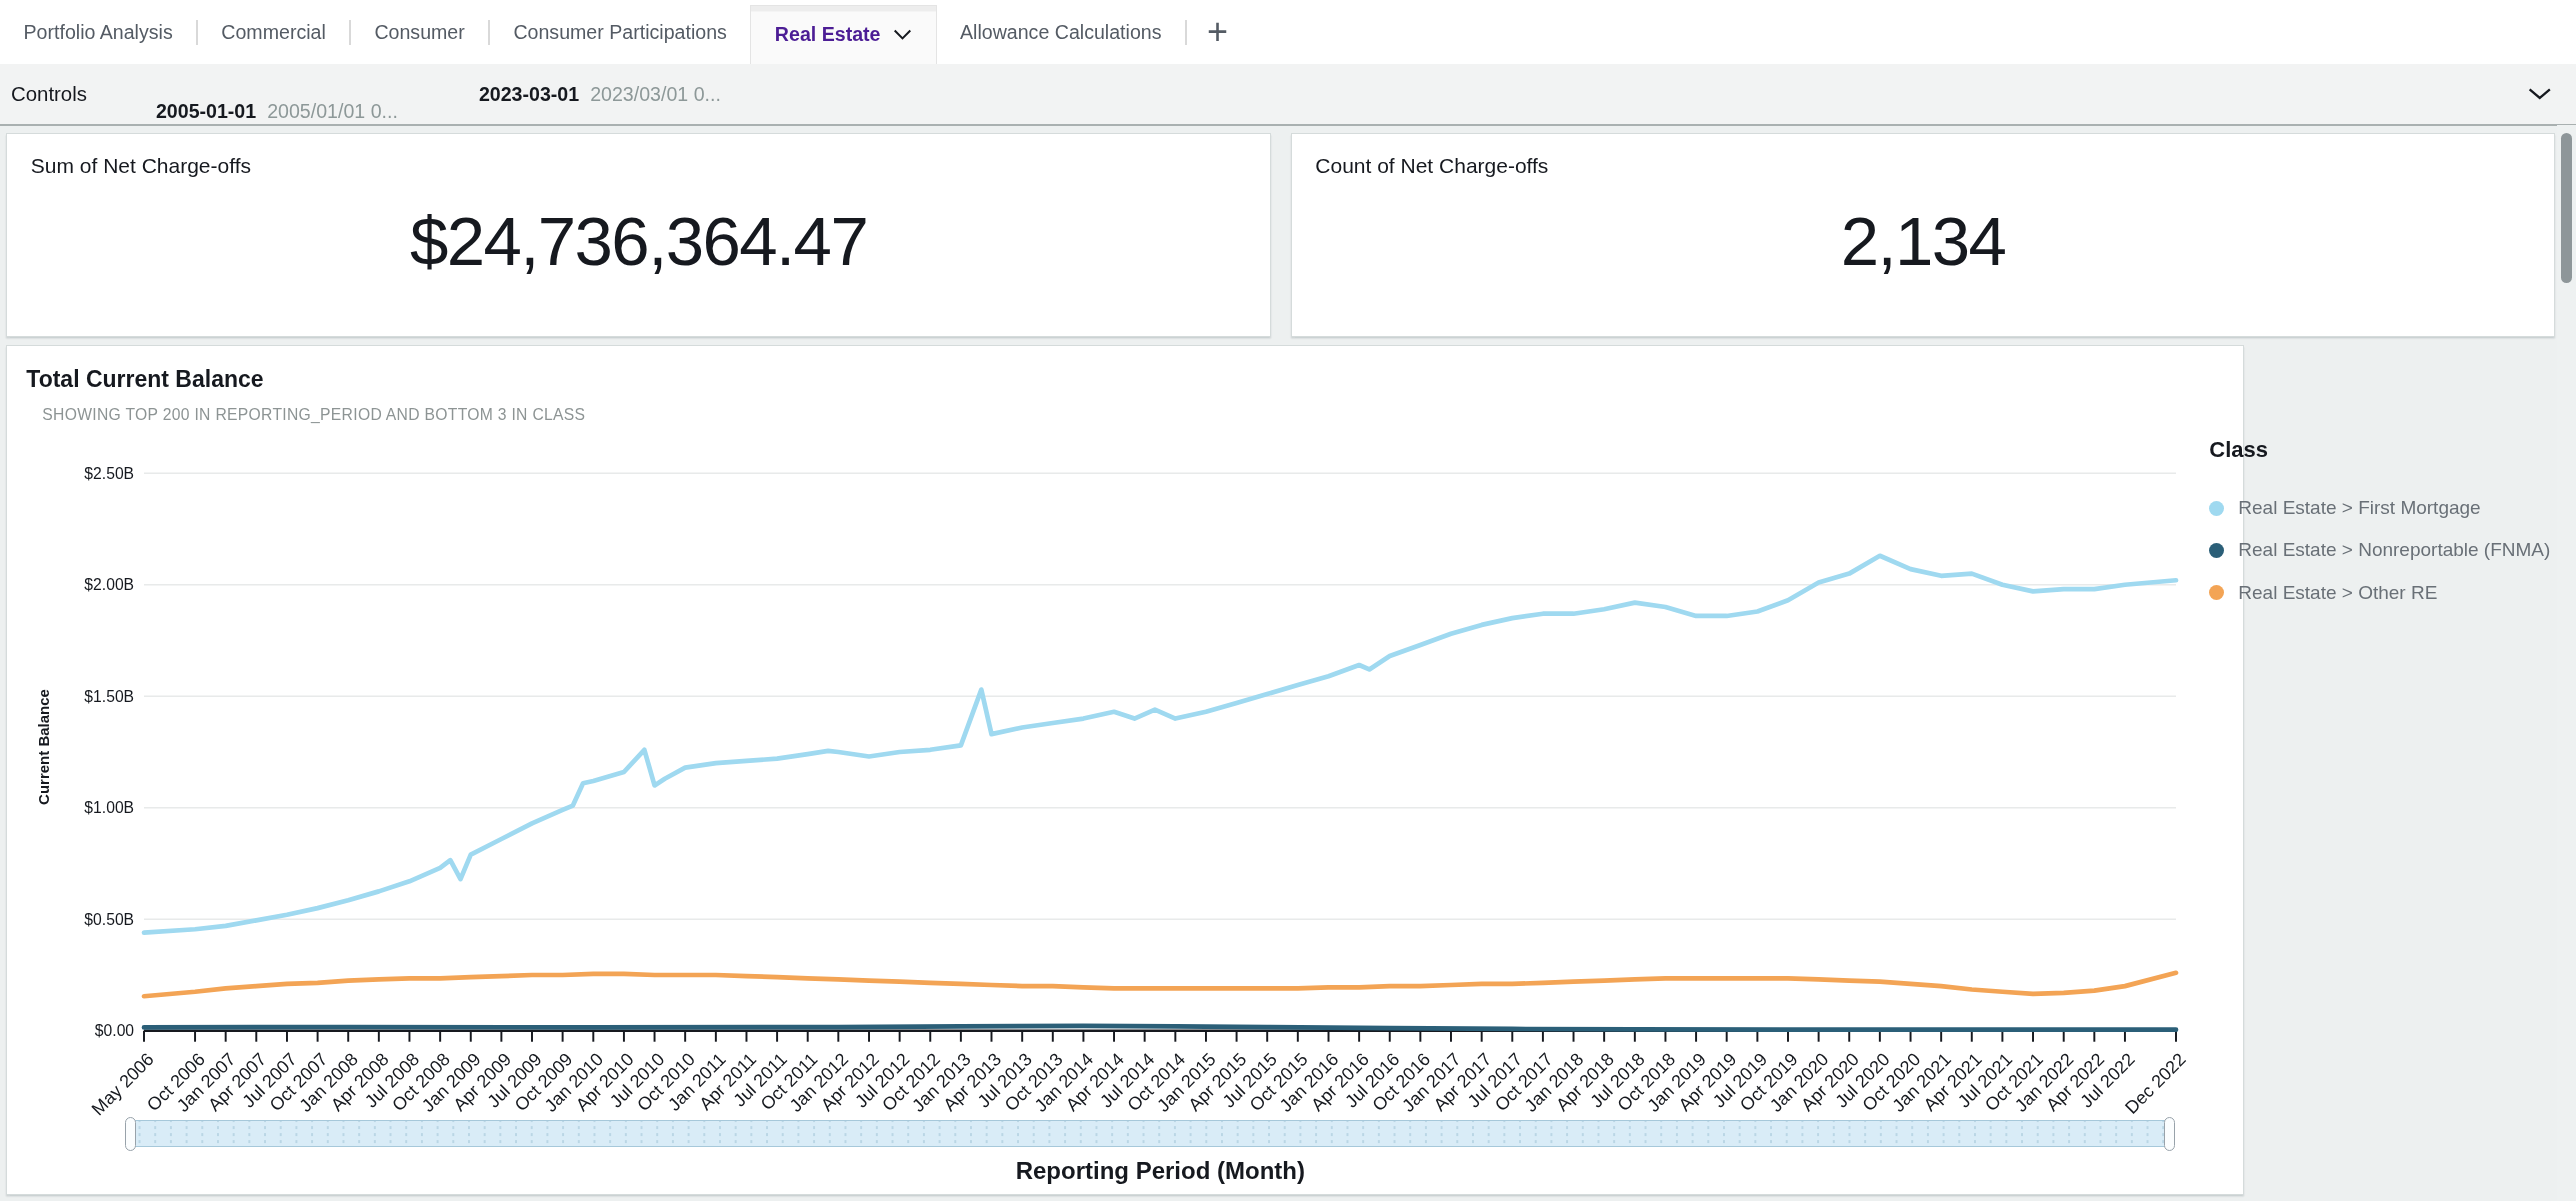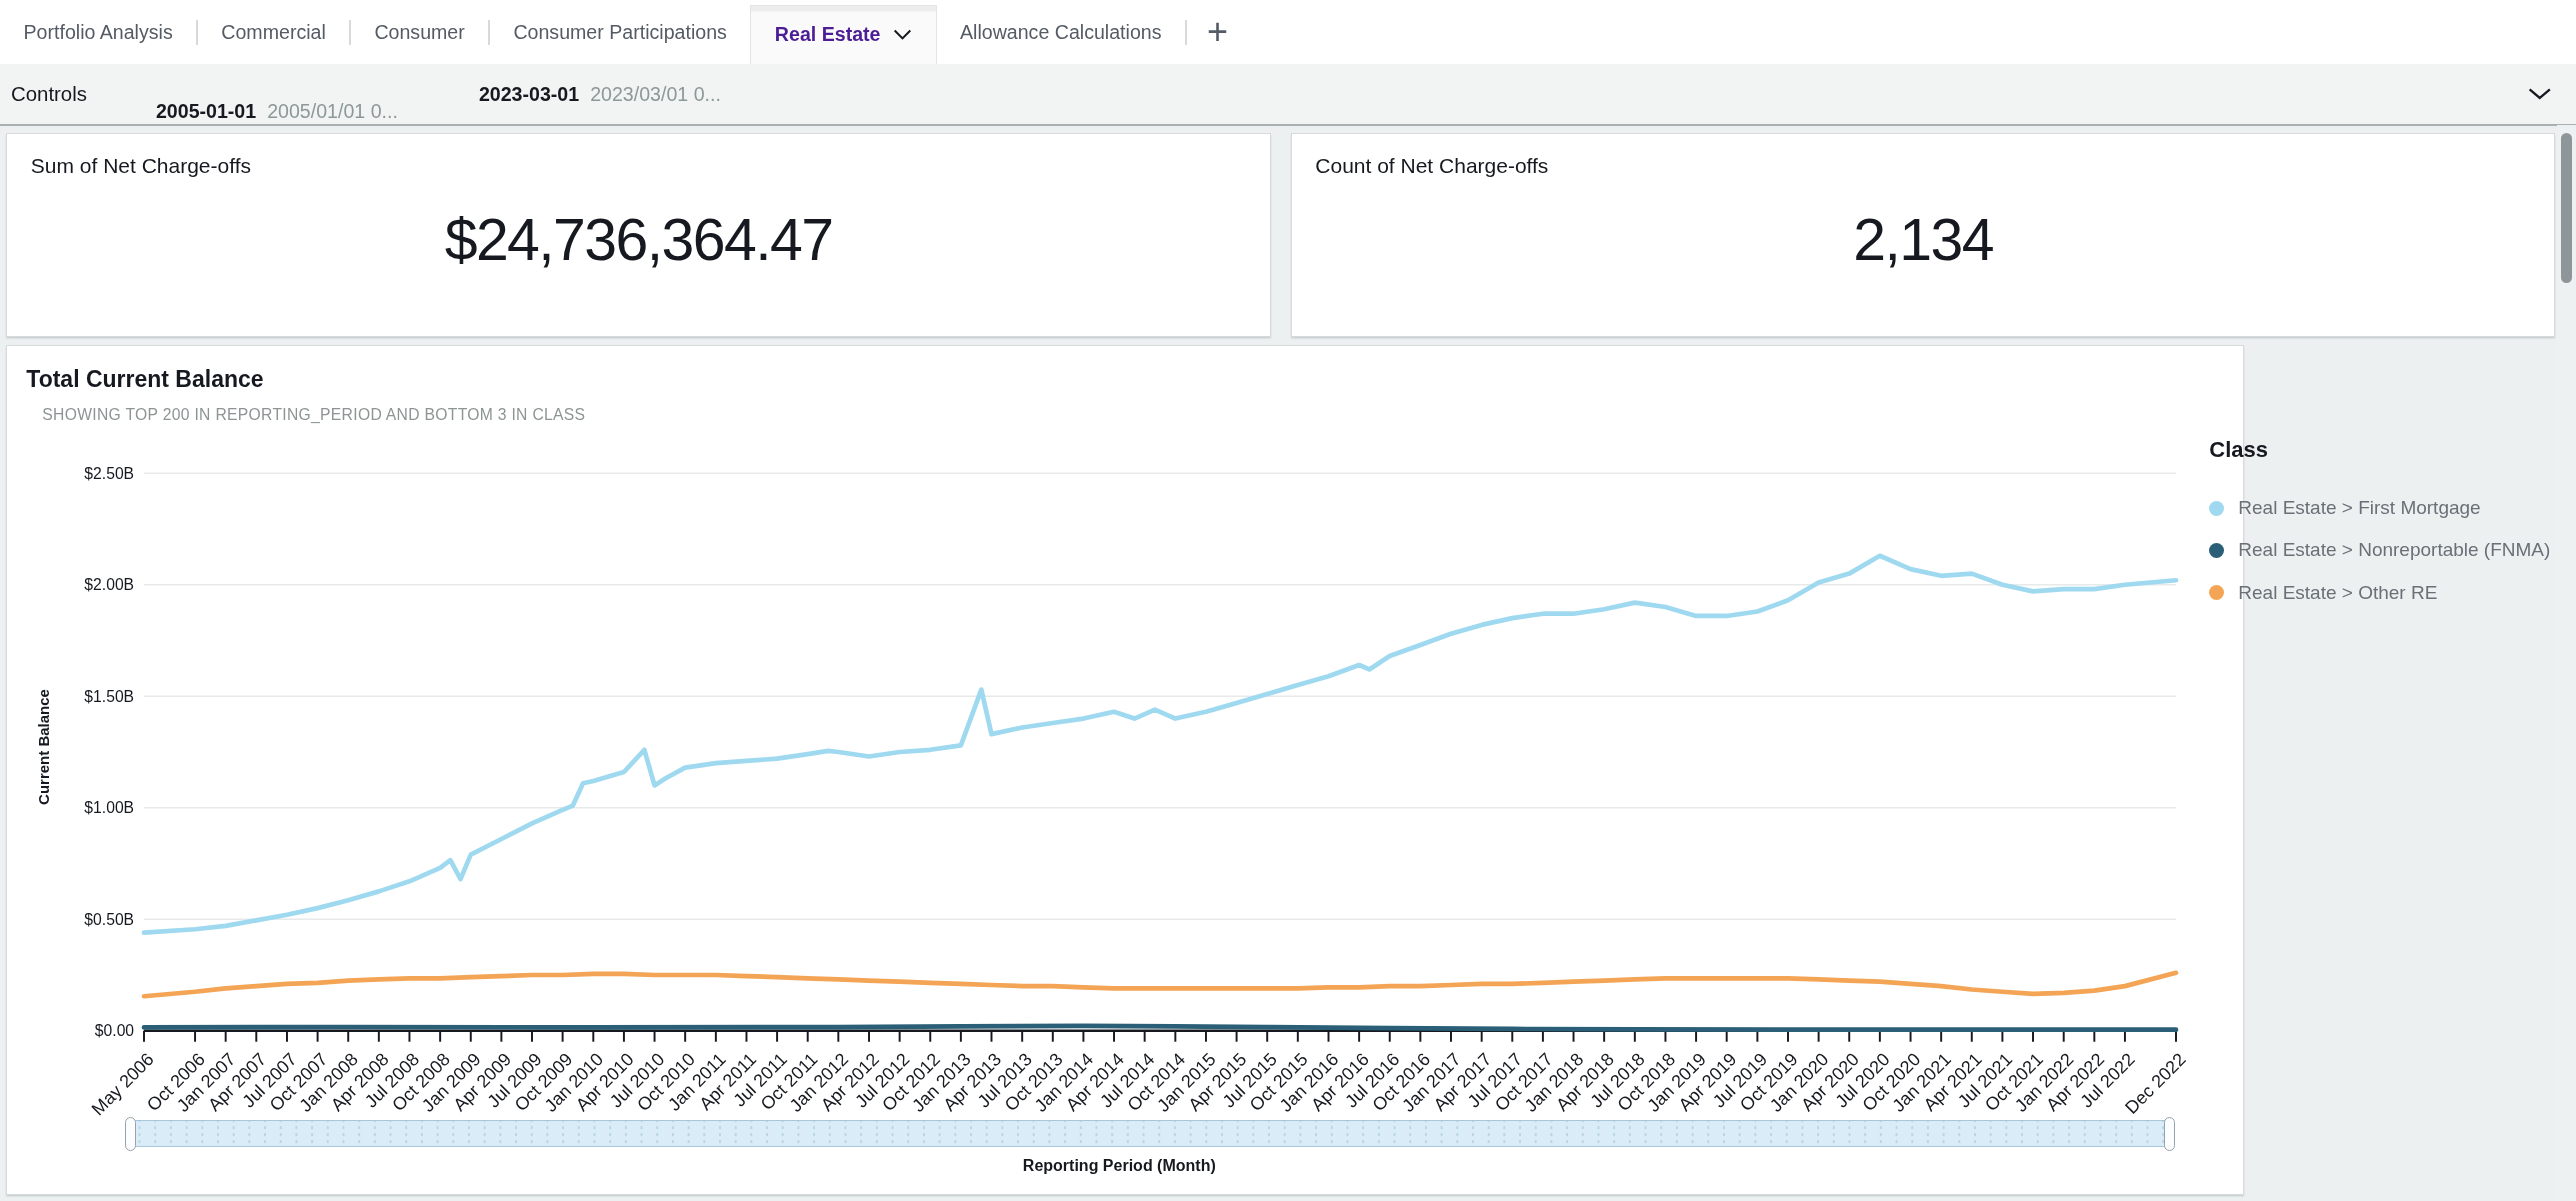--- a/index.html
+++ b/index.html
@@ -49,39 +49,39 @@
     box-sizing:border-box;
   }
   .kpi-row {
     position:absolute; top:133px; left:6.3px; width:2549px; height:204px;
     display:flex; gap:20px;
   }
   .kpi-card { flex:1; position:relative; }
   .kpi-title { position:absolute; top:20.4px; left:23.5px; font-size:21px; }
   .kpi-value {
     position:absolute; top:50%; left:0; right:0; transform:translateY(-42%);
-    text-align:center; font-size:59px; letter-spacing:-1.6px; color:#16191f;
+    text-align:center; font-size:69px; letter-spacing:-1.6px; color:#16191f;
   }
   
   .chart-card { position:absolute; top:345px; left:6.3px; width:2238px; height:850px; }
   .chart-title { position:absolute; top:20.4px; left:19px; font-size:23px; font-weight:bold; }
   .chart-subtitle { position:absolute; top:60px; left:19px; font-size:15.7px; color:#8d9494; letter-spacing:0.3px;margin-left:16px; }
   .plot-svg { position:absolute; left:137px; top:117px; width:2032px; height:697px; overflow:visible; }
   .y-labels { position:absolute; left:0; top:0; }
   .y-label {
     position:absolute; left:7.8px; width:119px; height:22px; line-height:22px;
     text-align:right; font-size:15.7px; color:#16191f;
   }
   .y-axis-title {
     position:absolute; left:36px; top:401px; transform:translate(-50%,-50%) rotate(-90deg);
     white-space:nowrap; font-size:15px; font-weight:bold;
   }
   .x-axis-title {
-    position:absolute; left:1112px; top:811px; transform:translateX(-50%);
-    font-size:16px; font-weight:bold; white-space:nowrap;
+    position:absolute; left:1153px; top:811px; transform:translateX(-50%);
+    font-size:24px; font-weight:bold; white-space:nowrap;
   }
   .slider {
     position:absolute; left:119px; top:774px; width:2045px; height:25px;
     background-color:#d9ecf7;
     background-image:radial-gradient(circle, #bad6e5 1.2px, transparent 1.4px);
     background-size:15.7px 7px; background-position:4.7px 3.1px;
     border:0.8px solid #a6c8da; border-radius:2.3px;
   }
   .slider-handle {
     position:absolute; width:11px; height:34px; top:50%; transform:translateY(-50%);

